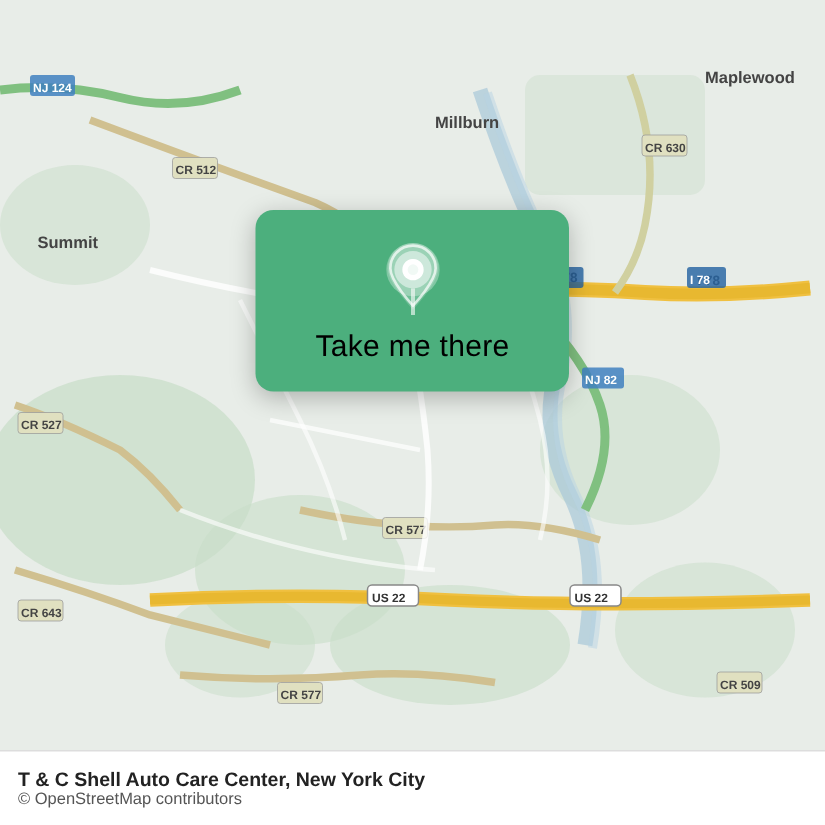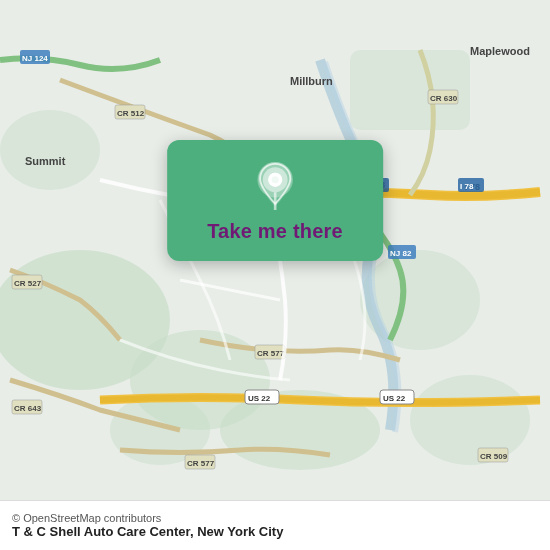--- a/index.html
+++ b/index.html
@@ -53,23 +53,23 @@
 
     #pin-icon {
       width: 48px;
       height: 48px;
       margin-bottom: 10px;
     }
 
     #take-me-there-btn {
       background: transparent;
       border: none;
-      color: #701a75;
+      color: #000000;
       font-size: 20px;
-      font-weight: 700;
+      font-weight: 400;
       cursor: pointer;
       letter-spacing: 0.2px;
       white-space: nowrap;
     }
 
     
     #bottom-bar {
       width: 550px;
       height: 50px;
       background: white;
@@ -213,16 +213,16 @@
         <path d="M24 2 C14.5 2 7 9.5 7 19 C7 29 24 47 24 47 C24 47 41 29 41 19 C41 9.5 33.5 2 24 2Z" fill="none" stroke="white" stroke-width="2" opacity="0.7"></path>
         <circle cx="24" cy="19" r="7" fill="white" opacity="0.9"></circle>
       </svg>
       <button id="take-me-there-btn">Take me there</button>
     </div>
   </div>
 </div>
 
 <div id="bottom-bar">
   <div id="bottom-left">
+    <span id="place-name">T &amp; C Shell Auto Care Center, New York City</span>
     <span id="osm-attribution">© OpenStreetMap contributors</span>
-    <span id="place-name">T &amp; C Shell Auto Care Center, New York City</span>
   </div>
 </div>
 
 </body></html>

